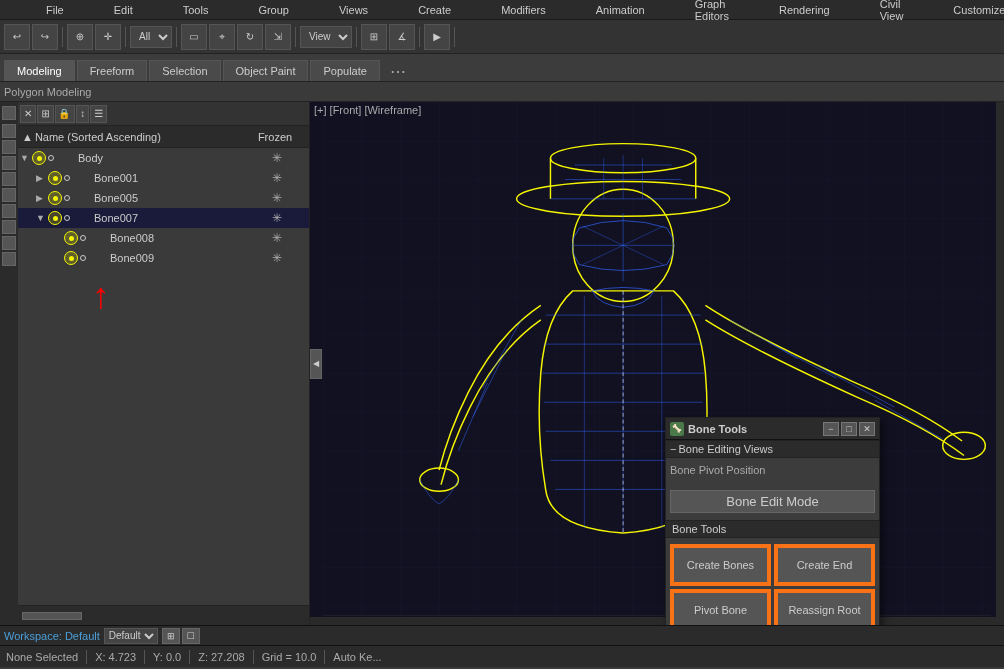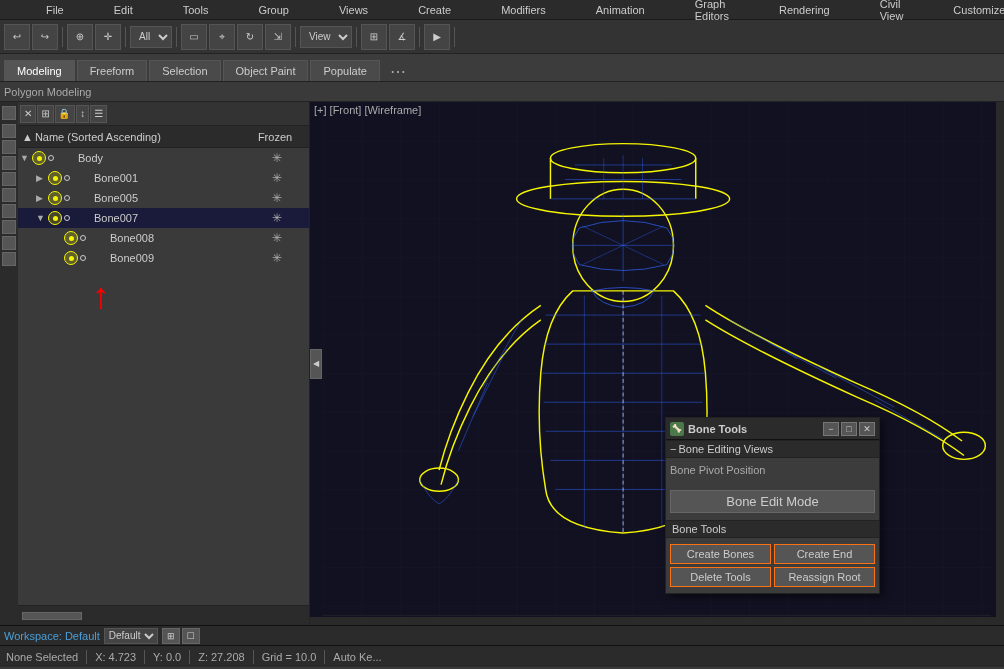--- a/index.html
+++ b/index.html
@@ -49,21 +49,21 @@
     .dialog-title-bar { display: flex; align-items: center; background: #2b2b2b; height: 22px; padding: 0 4px; border-bottom: 1px solid #111; }
     .dialog-icon { width: 16px; height: 16px; margin-right: 4px; }
     .dialog-title { flex: 1; color: #ccc; font-size: 11px; font-weight: bold; }
     .dialog-controls { display: flex; gap: 2px; }
     .dialog-ctrl-btn { width: 16px; height: 14px; background: #555; border: 1px solid #777; color: #ccc; font-size: 9px; display: flex; align-items: center; justify-content: center; cursor: pointer; }
     .dialog-section { padding: 3px 4px; }
     .dialog-section-header { background: #2b2b2b; padding: 2px 4px; color: #ccc; font-size: 11px; display: flex; align-items: center; gap: 2px; border-top: 1px solid #222; border-bottom: 1px solid #222; margin-bottom: 3px; }
     .dialog-label { color: #aaa; font-size: 11px; margin-bottom: 14px; }
     .dialog-btn-full { width: 100%; background: #555; border: 1px solid #666; color: #ccc; padding: 3px 6px; cursor: pointer; font-size: 13px; text-align: center; margin-bottom: 4px; }
     .dialog-btn-row { display: flex; gap: 3px; margin-bottom: 3px; }
-    .dialog-btn-half { flex: 1; background: #555; border: 1px solid #f97316; color: #ccc; padding: 3px 4px; cursor: pointer; font-size: 11px; text-align: center; }
+    .dialog-btn-half { flex: 1; background: #555; border: 4px solid #f97316; color: #ccc; padding: 11px 4px; cursor: pointer; font-size: 11px; text-align: center; }
 
     
     .status-bar { display: flex; background: #2b2b2b; height: 22px; align-items: center; padding: 0 6px; border-top: 1px solid #111; gap: 8px; font-size: 11px; color: #aaa; }
     .status-item { display: flex; align-items: center; gap: 3px; }
     .status-sep { width: 1px; height: 14px; background: #555; }
 
     
     .workspace-bar { display: flex; background: #2b2b2b; height: 20px; align-items: center; padding: 0 4px; border-top: 1px solid #111; }
     .workspace-label { color: #4a9fd9; font-size: 11px; }
     .workspace-dropdown { background: #444; border: 1px solid #555; color: #ccc; font-size: 10px; height: 16px; margin-left: 4px; }
@@ -355,21 +355,21 @@
         <span style="cursor:pointer;"> </span>
         <span>Bone Tools</span>
       </div>
 
       <div class="dialog-section">
         <div class="dialog-btn-row">
           <button class="dialog-btn-half">Create Bones</button>
           <button class="dialog-btn-half">Create End</button>
         </div>
         <div class="dialog-btn-row">
-          <button class="dialog-btn-half">Delete Tools</button>
+          <button class="dialog-btn-half">Pivot Bone</button>
           <button class="dialog-btn-half">Reassign Root</button>
         </div>
       </div>
 
     </div>
 
     <div style="position:absolute; right:0; top:0; width:8px; height:100%; background:#2a2a2a;"></div>
     <div style="position:absolute; bottom:0; left:0; width:calc(100% - 8px); height:8px; background:#2a2a2a;"></div>
 
     <div style="position:absolute; left:0; top:50%; width:12px; height:30px; background:#555; border:1px solid #666; cursor:pointer; display:flex; align-items:center; justify-content:center; transform:translateY(-50%);">

